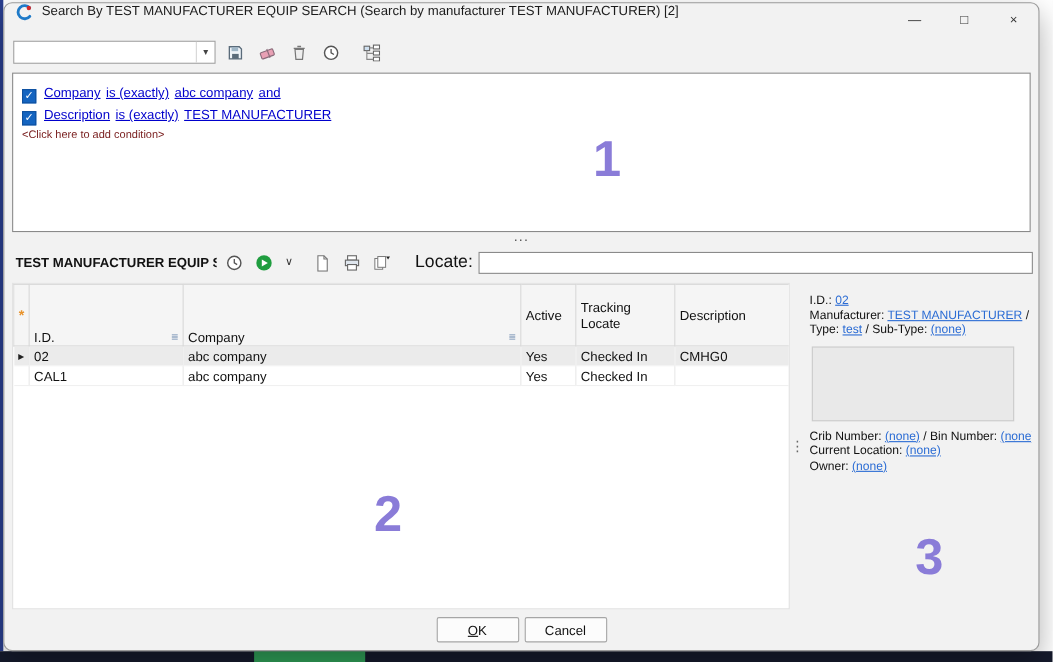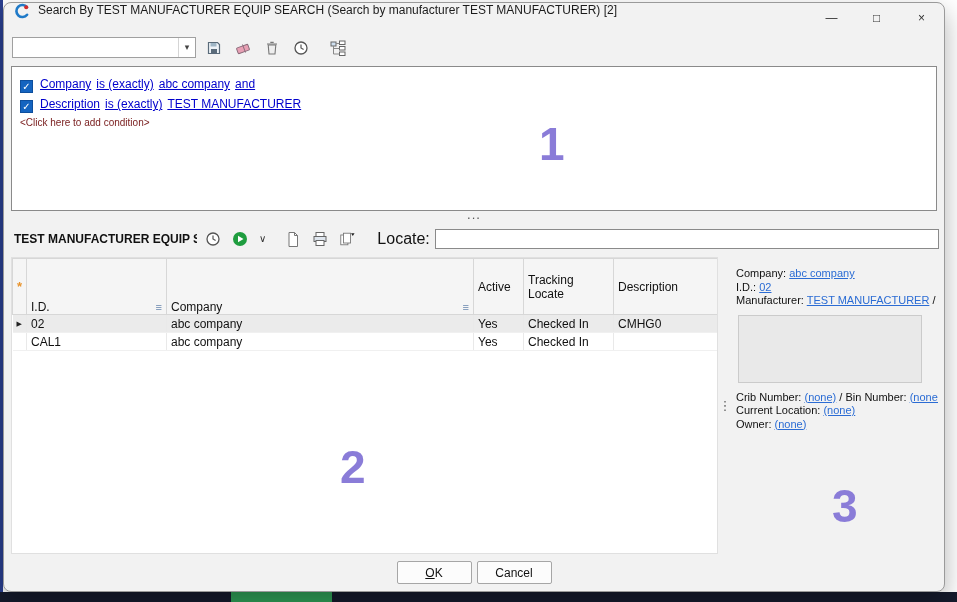--- a/index.html
+++ b/index.html
@@ -269,23 +269,23 @@
               <td></td>
             </tr>
           </tbody>
         </table>
         <div class="wm wm2">2</div>
       </div>
 
       <div class="vsplit">⋮</div>
 
       <div class="details">
-        <div class="d-line"><span>Company:</span> <a class="dlink">abc company</a></div>
         <div class="d-line"><span>I.D.:</span> <a class="dlink">02</a></div>
         <div class="d-line"><span>Manufacturer:</span> <a class="dlink">TEST MANUFACTURER</a> <span>/ Mo</span></div>
+        <div class="d-line"><span>Type:</span> <a class="dlink">test</a> <span>/ Sub-Type:</span> <a class="dlink">(none)</a></div>
         <div class="img-box"></div>
         <div class="d-line"><span>Crib Number:</span> <a class="dlink">(none)</a> <span>/ Bin Number:</span> <a class="dlink">(none)</a></div>
         <div class="d-line"><span>Current Location:</span> <a class="dlink">(none)</a></div>
         <div class="d-line"><span>Owner:</span> <a class="dlink">(none)</a></div>
         <div class="wm wm3">3</div>
       </div>
     </div>
 
     <div class="footer">
       <button class="dlg-btn ok">

